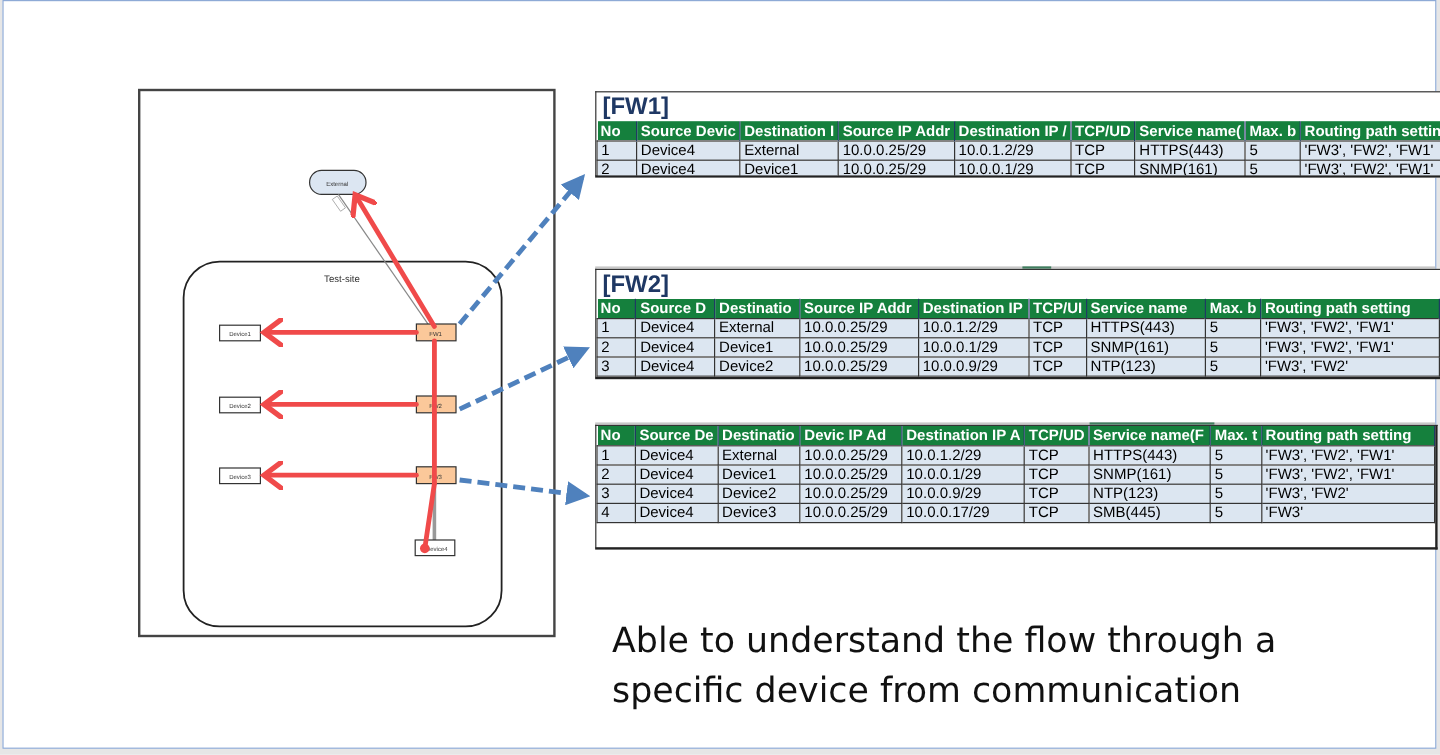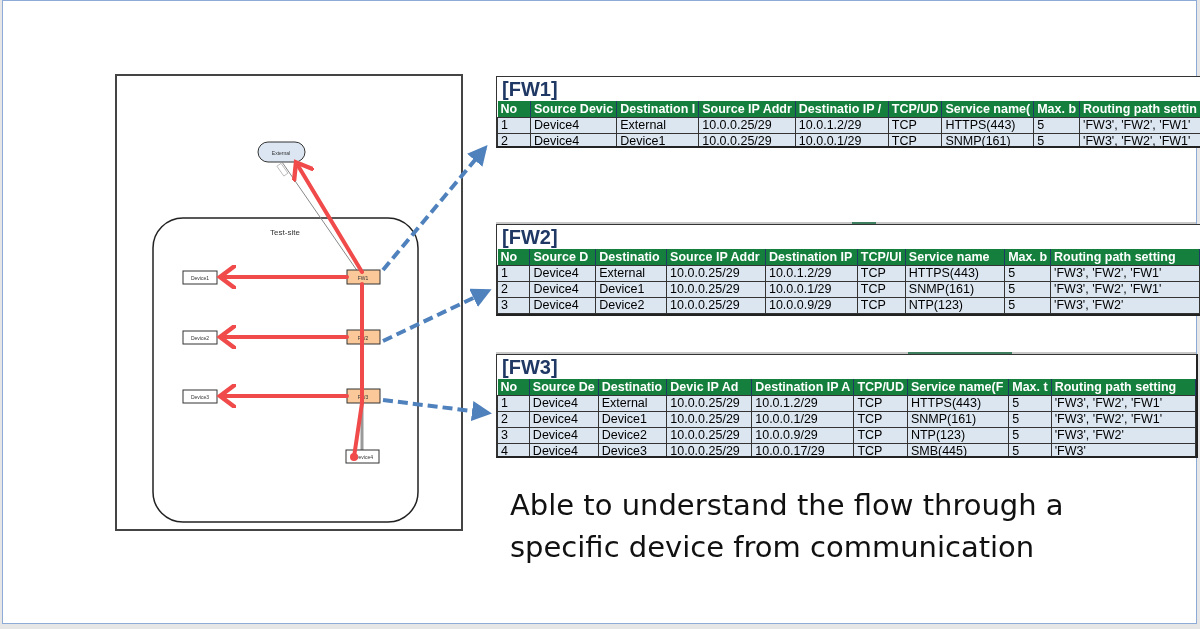--- a/index.html
+++ b/index.html
@@ -5,21 +5,21 @@
   html,body{margin:0;padding:0;}
   body{width:1200px;height:629px;background:#e6e6e6;position:relative;overflow:hidden;font-family:"Liberation Sans",sans-serif;}
   .slide{position:absolute;left:2px;top:0;width:1195px;height:624px;background:#fff;border:1px solid #8eaad6;box-sizing:border-box;}
   .frame{position:absolute;left:115px;top:74px;width:348px;height:457px;border:2px solid #444;box-sizing:border-box;background:#fff;}
   svg.diagram{position:absolute;left:0;top:0;}
   .tblwrap{position:absolute;background:#fff;border:1px solid #333;border-right:2px solid #222;border-bottom:2px solid #222;box-sizing:border-box;overflow:hidden;}
   .tbltitle{font-weight:bold;font-size:20px;color:#1f3864;height:24px;line-height:24px;padding-left:5px;}
   table{border-collapse:collapse;table-layout:fixed;font-size:12.5px;}
   th{background:#15803d;color:#fff;font-weight:bold;text-align:left;padding:0 3px;height:16px;line-height:16px;white-space:nowrap;overflow:hidden;border-right:1px solid #1f3b63;}
   td{background:#dce6f1;color:#000;padding:0 3px;height:15px;line-height:15px;white-space:nowrap;overflow:hidden;border:1px solid #333;}
-  .caption{position:absolute;left:510px;top:484px;font-family:"DejaVu Sans",sans-serif;font-size:29px;line-height:42px;color:#111;width:600px;}
+  .caption{position:absolute;left:510px;top:512px;font-family:"DejaVu Sans",sans-serif;font-size:29px;line-height:42px;color:#111;width:600px;}
   .gridtop{position:absolute;height:2px;background:#c8c8c8;}
   .gridsel{position:absolute;height:2px;background:#3f7f5f;}
 </style>
 </head>
 <body>
 
 <div class="slide"></div>
 
 <div class="frame"></div>
 
@@ -96,21 +96,21 @@
         <col style="width:83px">
         <col style="width:35px">
         <col style="width:130px">
       </colgroup>
     <tbody>
         <tr>
       <th>No</th>
       <th>Source Devic</th>
       <th>Destination I</th>
       <th>Source IP Addr</th>
-      <th>Destinatio IP /</th>
+      <th>Destination IP /</th>
       <th>TCP/UD</th>
       <th>Service name(</th>
       <th>Max. b</th>
       <th>Routing path settin</th>
     </tr>
     <tr>
       <td>1</td>
           <td>Device4</td>
           <td>External</td>
           <td>10.0.0.25/29</td>
@@ -192,21 +192,20 @@
           <td>TCP</td>
           <td>NTP(123)</td>
           <td>5</td>
           <td>'FW3', 'FW2'</td>
     </tr>
   </tbody>
     </table>
 </div>
 
 <div class="tblwrap" style="left:496px;top:354px;width:702px;height:104px;">
-  <div class="tbltitle">[FW3]</div>
   <table>
     <colgroup>
         <col style="width:35px">
         <col style="width:67px">
         <col style="width:69px">
         <col style="width:88px">
         <col style="width:101px">
         <col style="width:53px">
         <col style="width:102px">
         <col style="width:38px">

